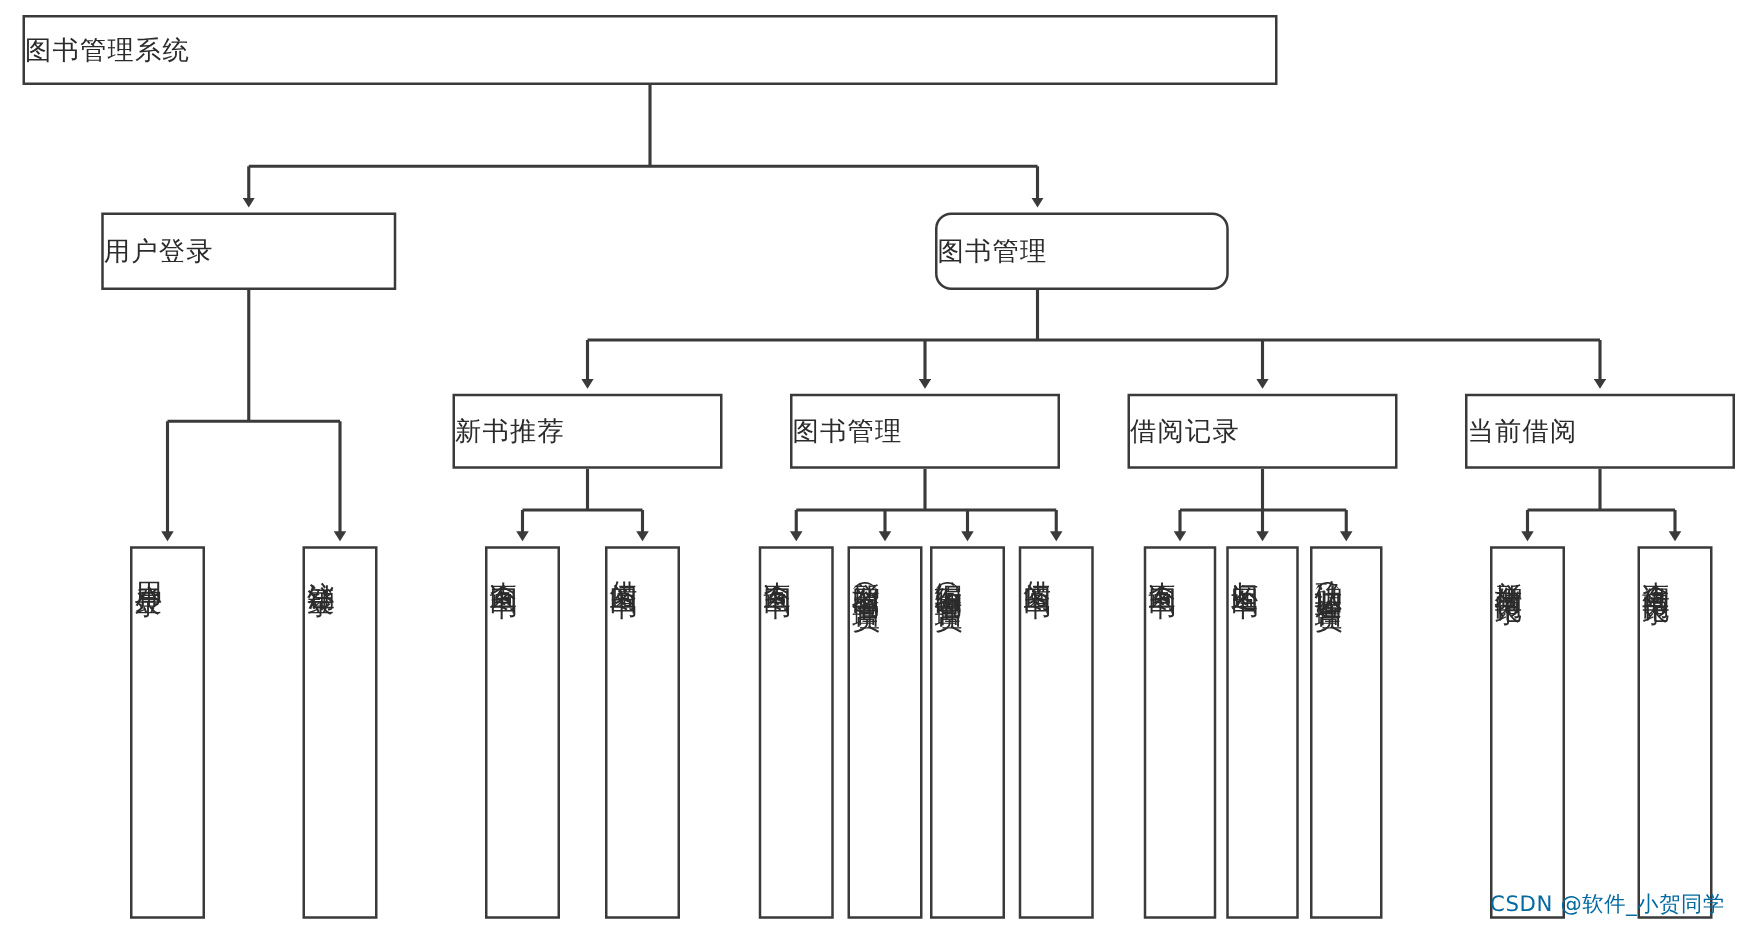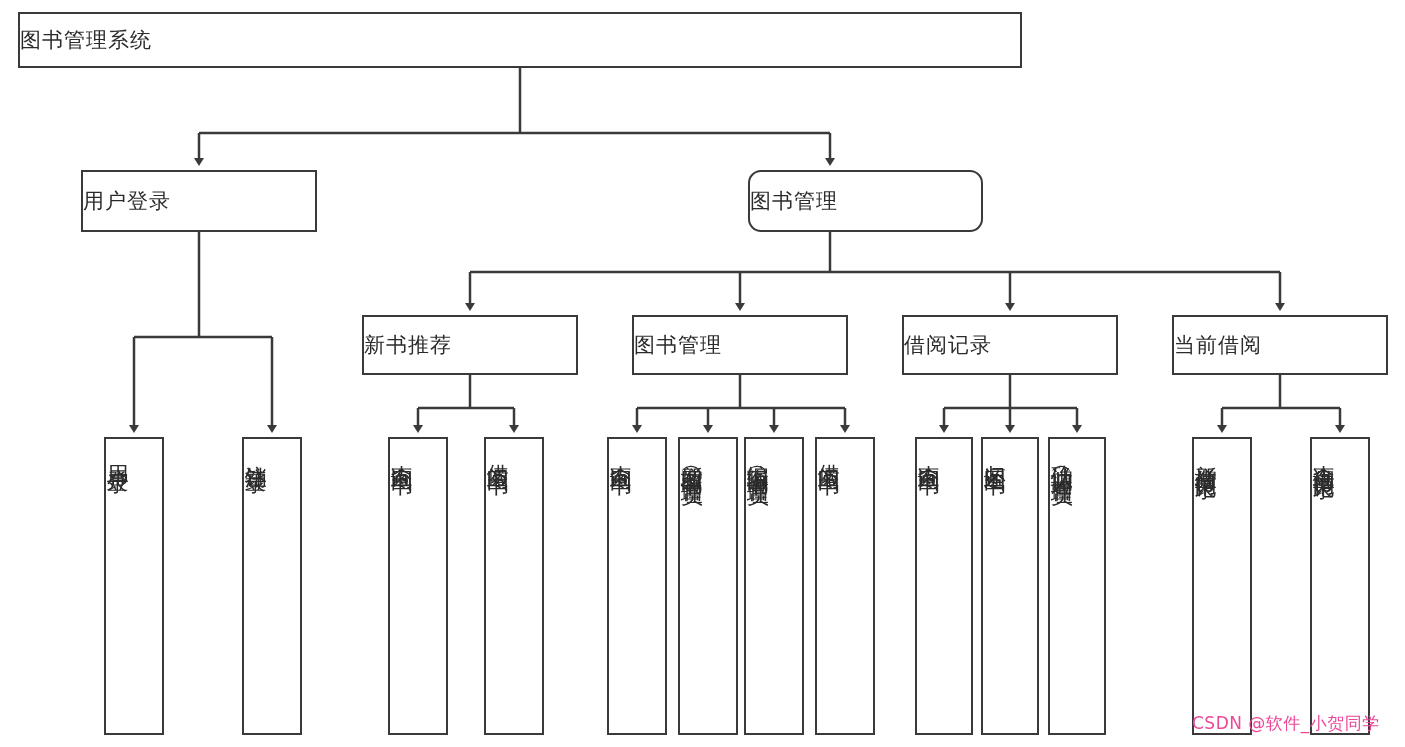--- a/index.html
+++ b/index.html
@@ -38,21 +38,21 @@
     text-orientation:upright;
     font-size:22px;
     line-height:1.08;
     letter-spacing:3px;
     white-space:pre;
   }
   .watermark{
     position:absolute;
     left:1192px;top:712px;
     font-size:17px;
-    color:#ec4899;
+    color:#0369a1;
     white-space:nowrap;
     letter-spacing:0.5px;
   }
 </style>
 </head>
 <body>
 
 <div id="canvas">
 
   <svg class="lines" viewBox="0 0 1405 747">

